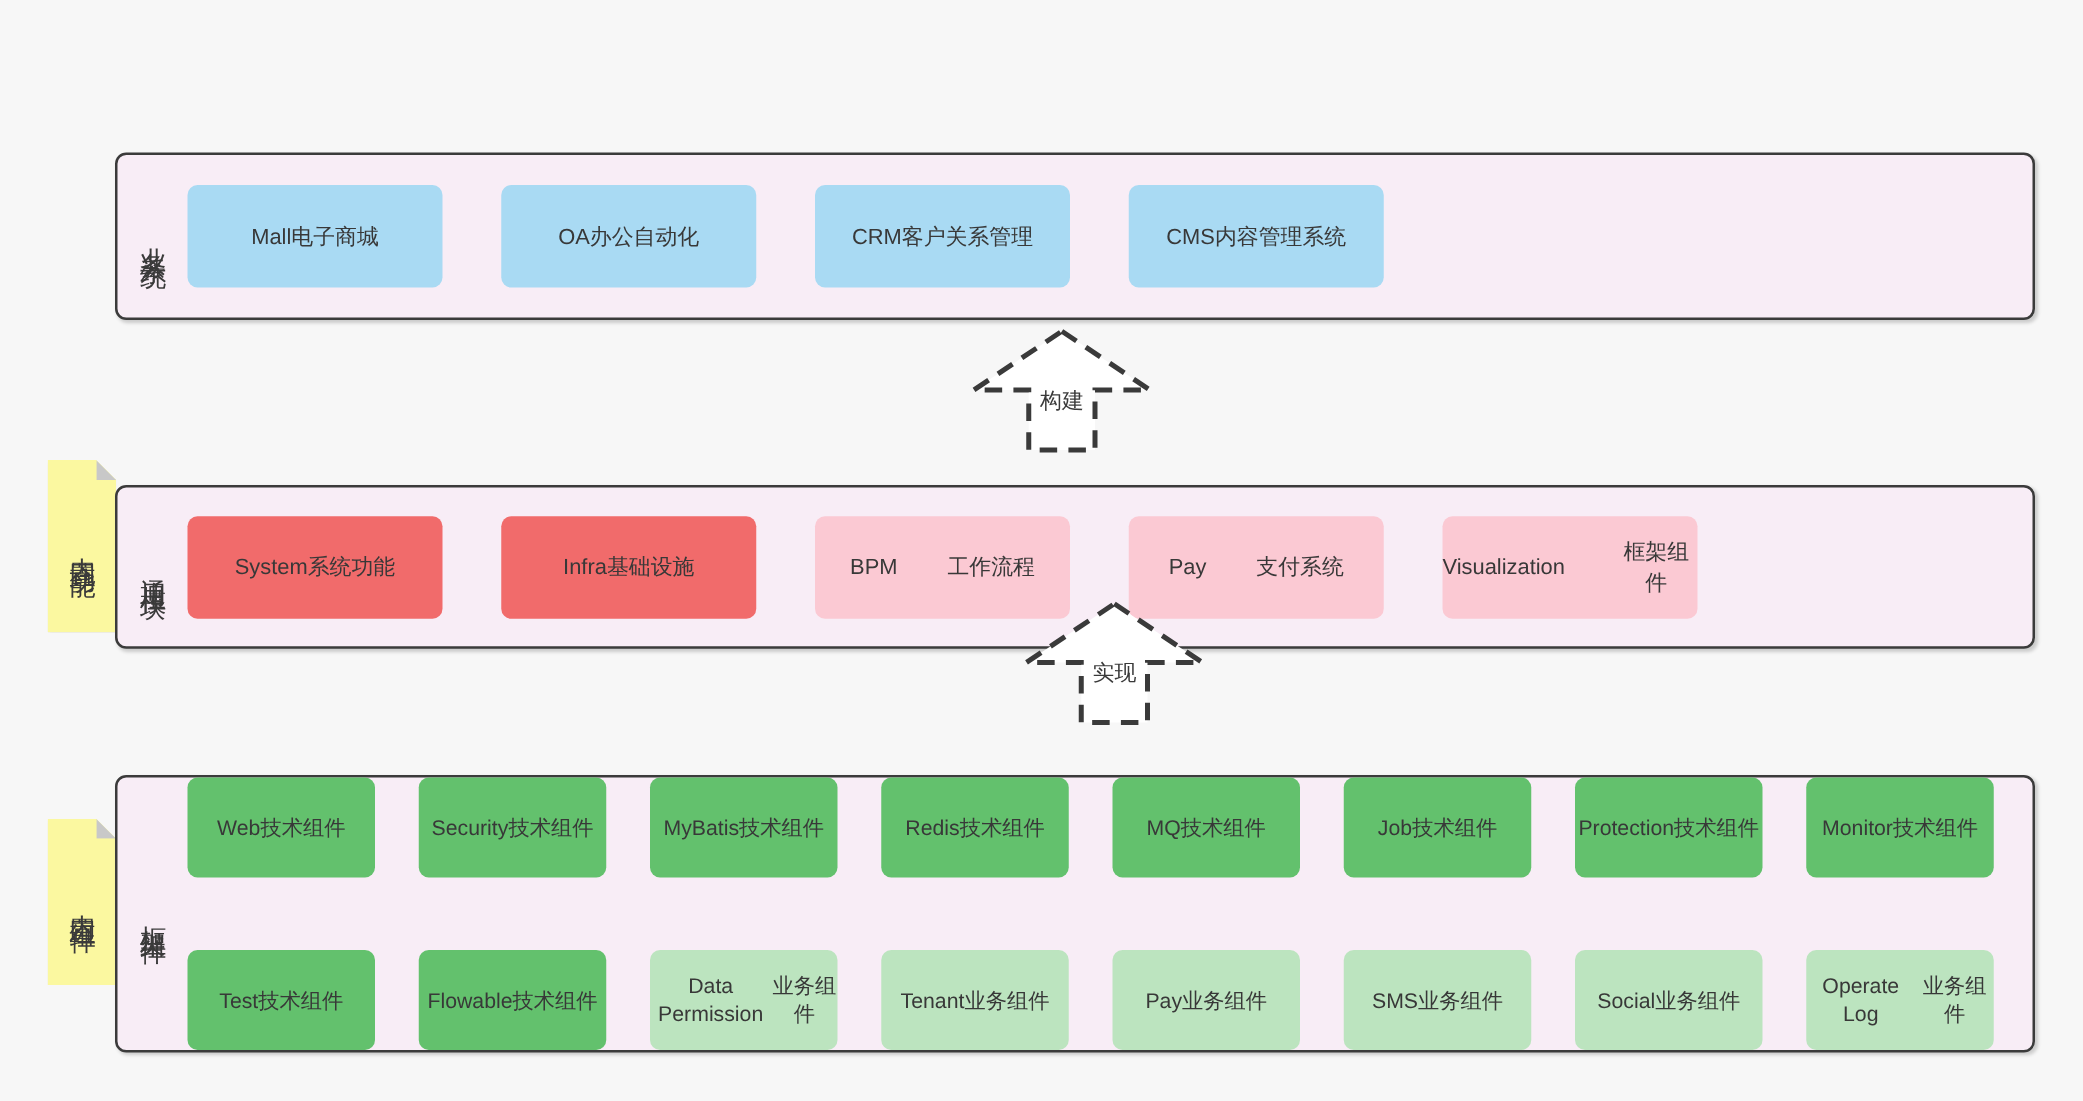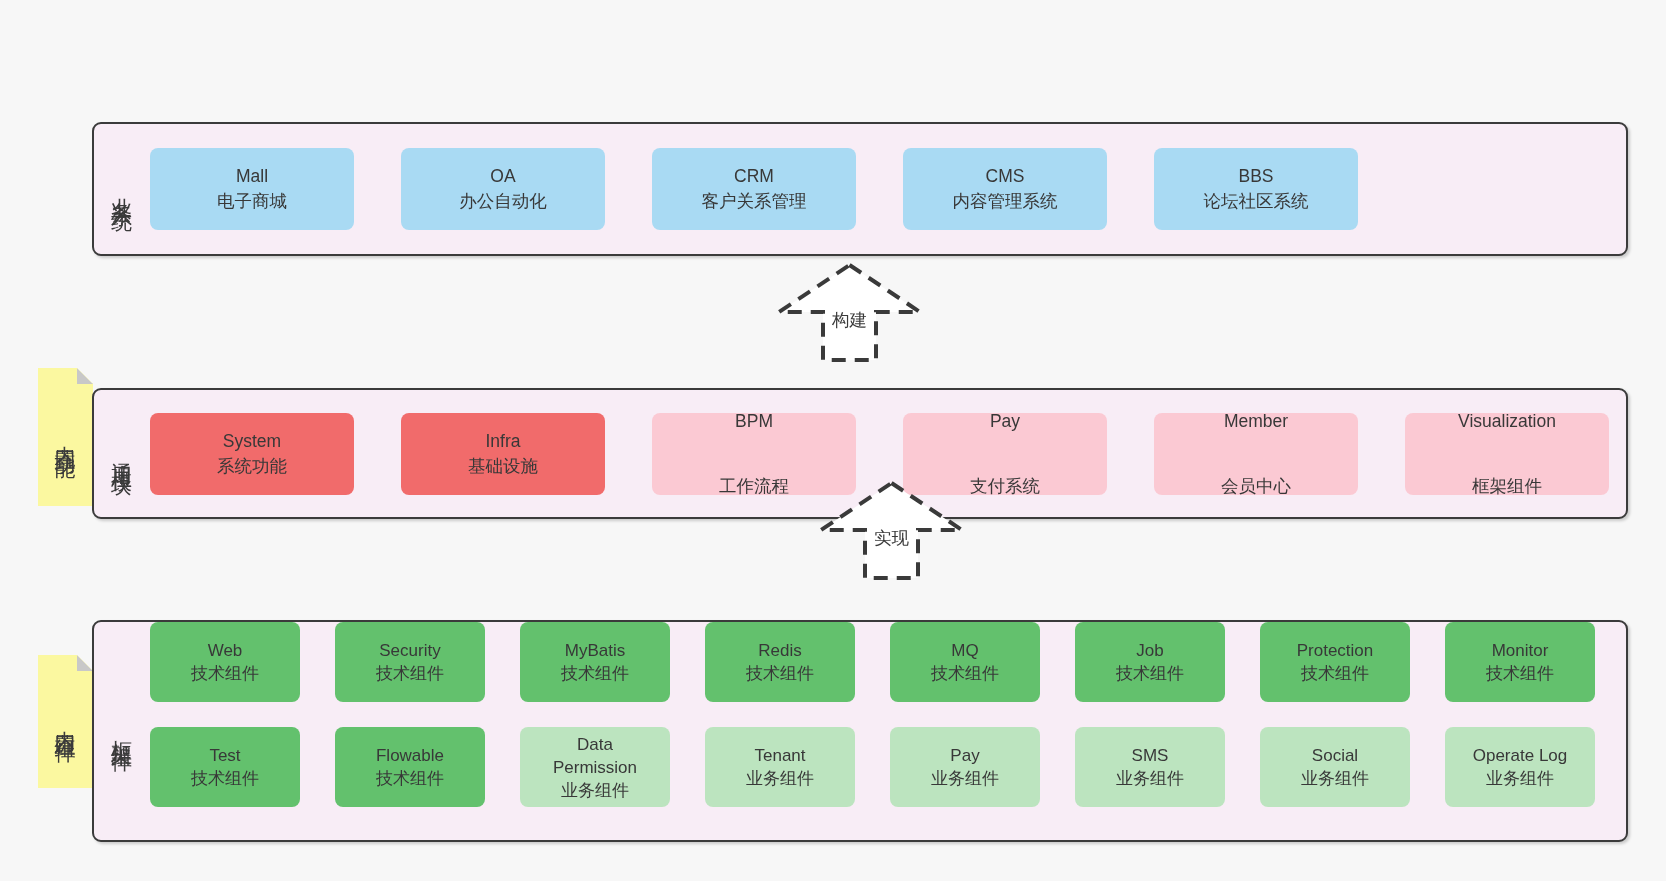--- a/index.html
+++ b/index.html
@@ -29,25 +29,25 @@
   #panel-business{top:122px;height:134px;}
   #panel-modules{top:388px;height:131px;}
   #panel-framework{top:620px;height:222px;}
   .gutter{width:56px;display:flex;align-items:center;justify-content:center;flex:0 0 auto;}
   .v-label{
     writing-mode:vertical-rl;text-orientation:upright;
     font-size:21px;letter-spacing:4px;line-height:1;
     color:var(--text);white-space:nowrap;
   }
   .content{flex:1;display:flex;align-items:center;gap:47px;padding-right:10px;}
-  .content.two-rows{flex-direction:column;justify-content:flex-start;gap:25px;align-items:flex-start;}
+  .content.two-rows{flex-direction:column;justify-content:space-between;gap:25px;align-items:flex-start;}
   .row{display:flex;gap:35px;}
   .box{
     border-radius:8px;
-    display:flex;flex-direction:column;align-items:center;justify-content:center;
+    display:flex;flex-direction:row;align-items:center;justify-content:center;
     text-align:center;line-height:25px;font-size:17.5px;color:#383838;
     flex:0 0 auto;
   }
   .box.wide{width:204px;height:82px;}
   .box.small{width:150px;height:80px;line-height:23px;font-size:17px;}
   .box.small .en{max-width:116px;}
   .box.blue{background:var(--blue);}
   .box.red{background:var(--red);}
   .box.pink{background:var(--pink);gap:40px;}
   .box.gdark{background:var(--green-dark);}
@@ -103,24 +103,20 @@
       <span class="zh">办公自动化</span>
     </div>
     <div class="box wide blue">
       <span class="en">CRM</span>
       <span class="zh">客户关系管理</span>
     </div>
     <div class="box wide blue">
       <span class="en">CMS</span>
       <span class="zh">内容管理系统</span>
     </div>
-    <div class="box wide blue">
-      <span class="en">BBS</span>
-      <span class="zh">论坛社区系统</span>
-    </div>
   </div>
 </div>
 
 <div class="arrow" id="arrow-build">
   <svg viewBox="0 0 147 100" preserveAspectRatio="none">
     <path d="M73.5 3 L144 50 L100 50 L100 98 L47 98 L47 50 L3 50 Z" fill="var(--arrow-fill)" stroke="var(--arrow-stroke)" stroke-width="4" stroke-dasharray="14 9"></path>
   </svg>
   <span class="arrow-label">构建</span>
 </div>
 
@@ -139,24 +135,20 @@
     </div>
     <div class="box wide pink">
       <span class="en">BPM</span>
       <span class="zh">工作流程</span>
     </div>
     <div class="box wide pink">
       <span class="en">Pay</span>
       <span class="zh">支付系统</span>
     </div>
     <div class="box wide pink">
-      <span class="en">Member</span>
-      <span class="zh">会员中心</span>
-    </div>
-    <div class="box wide pink">
       <span class="en">Visualization</span>
       <span class="zh">框架组件</span>
     </div>
   </div>
 </div>
 
 <div class="arrow" id="arrow-implement">
   <svg viewBox="0 0 147 100" preserveAspectRatio="none">
     <path d="M73.5 3 L144 50 L100 50 L100 98 L47 98 L47 50 L3 50 Z" fill="var(--arrow-fill)" stroke="var(--arrow-stroke)" stroke-width="4" stroke-dasharray="14 9"></path>
   </svg>

